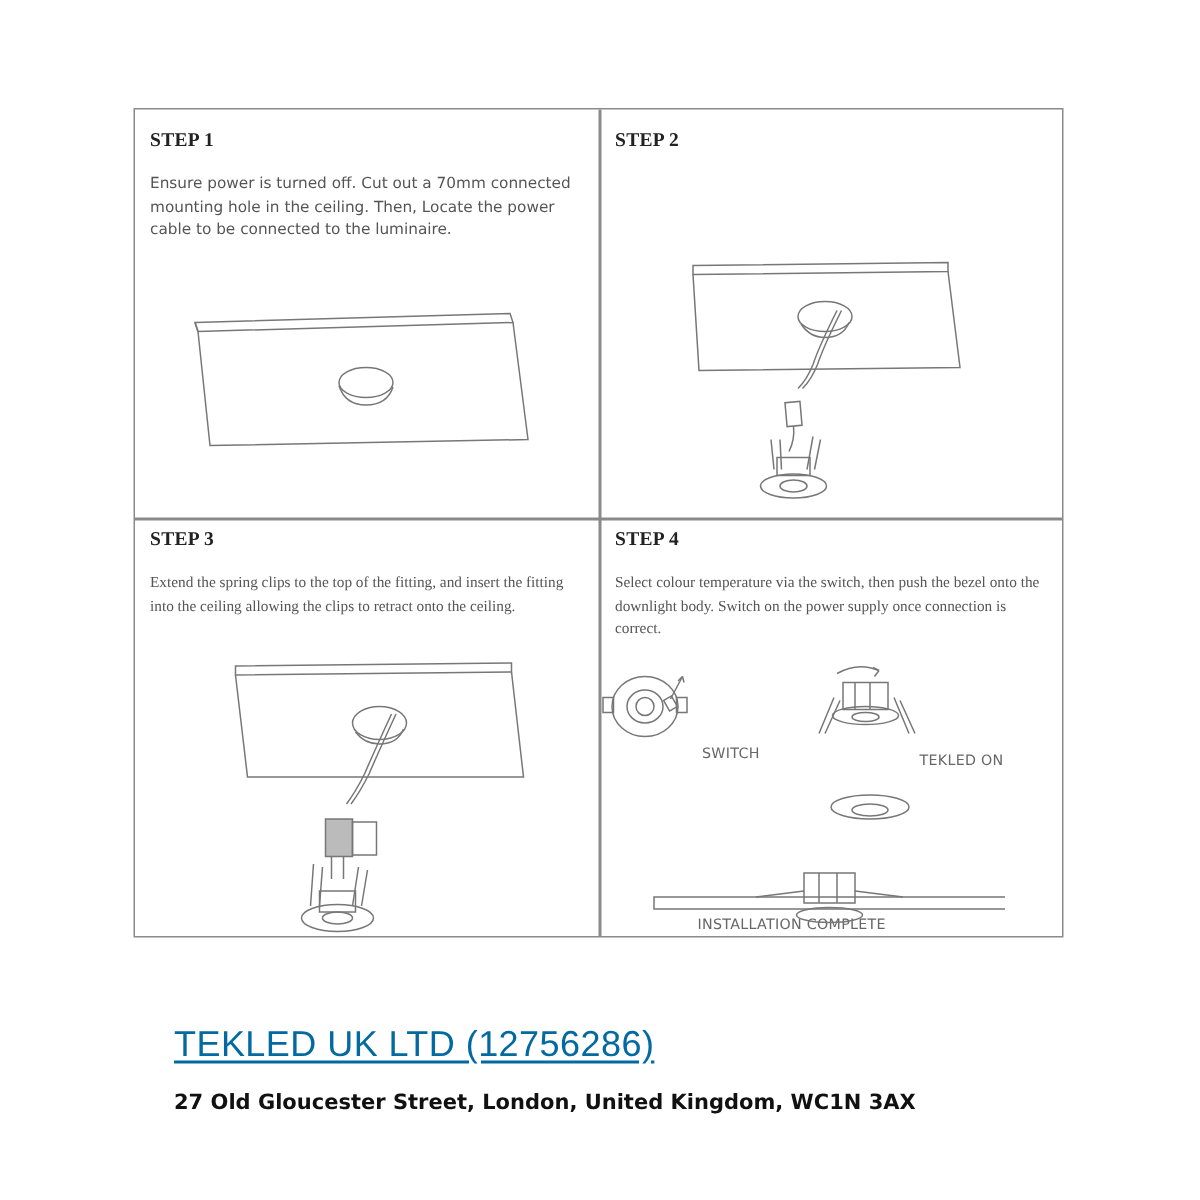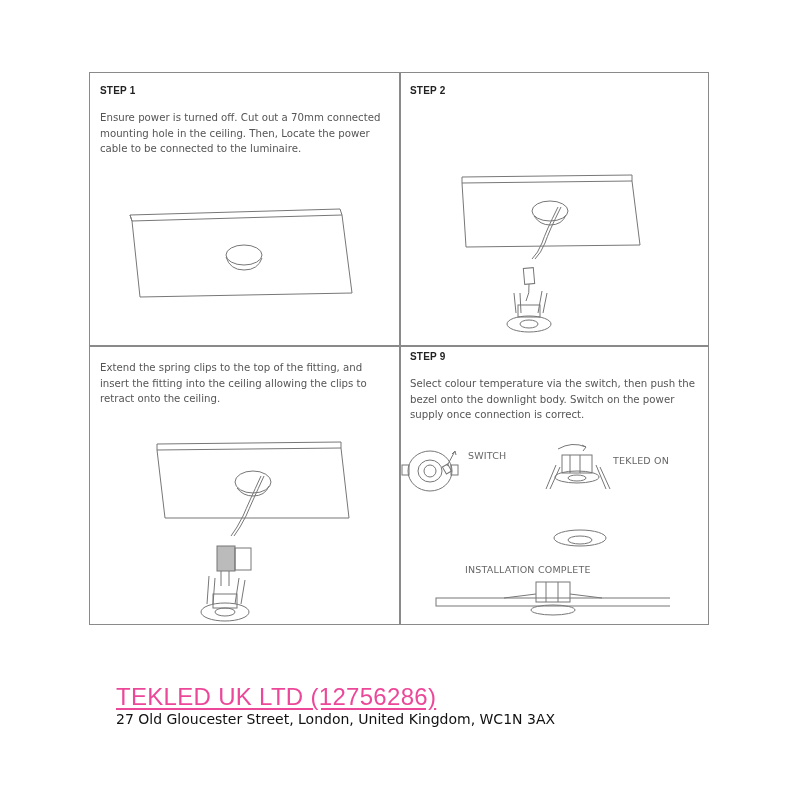--- a/index.html
+++ b/index.html
@@ -5,29 +5,29 @@
   html, body { margin:0; padding:0; background:#ffffff; }
   body { width:800px; height:800px; position:relative; overflow:hidden; font-family:"DejaVu Sans", sans-serif; color:#444; }
   .grid { position:absolute; left:89px; top:72px; width:620px; height:553px; border:1.5px solid #8a8a8a; box-sizing:border-box; }
   .vline { position:absolute; left:309px; top:0; width:1.5px; height:100%; background:#8a8a8a; }
   .hline { position:absolute; left:0; top:272px; width:100%; height:1.5px; background:#8a8a8a; }
   .cell { position:absolute; box-sizing:border-box; padding:0 10px; }
   .c1 { left:0; top:0; width:309px; height:272px; }
   .c2 { left:310px; top:0; width:309px; height:272px; }
   .c3 { left:0; top:273px; width:309px; height:279px; }
   .c4 { left:310px; top:273px; width:309px; height:279px; }
-  .step-title { font-family:Liberation Sans, sans-serif; font-weight:bold; font-size:10px; color:#222; margin-top:12px; letter-spacing:0.2px; }
+  .step-title { font-family:Liberation Serif, serif; font-weight:bold; font-size:13px; color:#222; margin-top:12px; letter-spacing:0.2px; }
   .c3 .step-title, .c4 .step-title { margin-top:5px; }
   .step-text { font-family:"DejaVu Sans", sans-serif; font-size:10.2px; line-height:15.5px; color:#555; margin-top:14px; width:290px; }
-  .c3 .step-text, .c4 .step-text { margin-top:14px; }
+  .c3 .step-text, .c4 .step-text { margin-top:14px;font-family:Liberation Serif, serif; }
   .illus { position:absolute; }
-  .label { position:absolute; font-family:"DejaVu Sans", sans-serif; font-size:9.5px; color:#666; letter-spacing:0.2px; white-space:nowrap; }
+  .label { position:absolute; font-family:"DejaVu Sans", sans-serif; font-size:9.5px; color:#666; letter-spacing:0.2px; white-space:nowrap;margin-top:47px; }
   .footer { position:absolute; left:116px; top:683px; }
-  .company { font-family:"Liberation Sans", sans-serif; font-size:24px; color:#ec4899; text-decoration:underline; text-underline-offset:3px; letter-spacing:0.3px; }
-  .address { font-family:"DejaVu Sans", sans-serif; font-size:14px; color:#111; margin-top:0; }
+  .company { font-family:"Liberation Sans", sans-serif; font-size:24px; color:#0369a1; text-decoration:underline; text-underline-offset:3px; letter-spacing:0.3px; }
+  .address { font-family:"DejaVu Sans", sans-serif; font-size:14px; color:#111; margin-top:16px;font-weight:bold; }
 </style>
 </head>
 <body>
 
 <div class="grid">
   <div class="vline"></div>
   <div class="hline"></div>
 
   <div class="cell c1">
     <div class="step-title">STEP 1</div>
@@ -54,41 +54,42 @@
       <path d="M79 123 Q80 132 76 140"></path>
       <path d="M64 132 L66 152 M70 132 L71 152"></path>
       <path d="M92 130 L88 152 M97 132 L93 152"></path>
       <rect x="68" y="144" width="22" height="12"></rect>
       <ellipse cx="79" cy="163" rx="22" ry="8"></ellipse>
       <ellipse cx="79" cy="163" rx="9" ry="4"></ellipse>
     </svg>
   </div>
 
   <div class="cell c3">
+    <div class="step-title">STEP 3</div>
     <div class="step-text">Extend the spring clips to the top of the fitting, and insert the fitting into the ceiling allowing the clips to retract onto the ceiling.</div>
     <svg class="illus" style="left:61px; top:90px;" width="210" height="190" viewBox="0 0 210 190" fill="none" stroke="#777" stroke-width="1">
       <path d="M6 8 L190 6 L190 12 L6 14 Z"></path>
       <path d="M6 14 L14 82 L198 82 L190 12"></path>
       <ellipse cx="102" cy="46" rx="18" ry="11"></ellipse>
       <path d="M86 52 Q92 60 102 60 Q114 60 118 50"></path>
       <path d="M110 40 Q98 66 92 80 Q86 92 80 100"></path>
       <path d="M113 40 Q101 66 95 80 Q89 92 83 100"></path>
       <rect x="66" y="110" width="18" height="25" fill="#bbb"></rect>
       <rect x="84" y="112" width="16" height="22"></rect>
       <path d="M70 135 L70 150 M78 135 L78 150"></path>
       <path d="M58 140 L56 168 M64 142 L62 168"></path>
       <path d="M88 142 L84 168 M94 144 L90 168"></path>
       <rect x="62" y="158" width="24" height="14"></rect>
       <ellipse cx="74" cy="176" rx="24" ry="9"></ellipse>
       <ellipse cx="74" cy="176" rx="10" ry="4"></ellipse>
     </svg>
   </div>
 
   <div class="cell c4">
-    <div class="step-title">STEP 9</div>
+    <div class="step-title">STEP 4</div>
     <div class="step-text">Select colour temperature via the switch, then push the bezel onto the downlight body. Switch on the power supply once connection is correct.</div>
 
     <svg class="illus" style="left:0px; top:95px;" width="80" height="55" viewBox="0 0 80 55" fill="none" stroke="#777" stroke-width="1">
       <ellipse cx="30" cy="30" rx="22" ry="20"></ellipse>
       <ellipse cx="30" cy="30" rx="12" ry="11"></ellipse>
       <ellipse cx="30" cy="30" rx="6" ry="6"></ellipse>
       <rect x="2" y="24" width="7" height="10"></rect>
       <rect x="51" y="24" width="7" height="10"></rect>
       <rect x="44" y="24" width="6" height="8" transform="rotate(-30 47 28)"></rect>
       <path d="M47 25 L55 10"></path>

